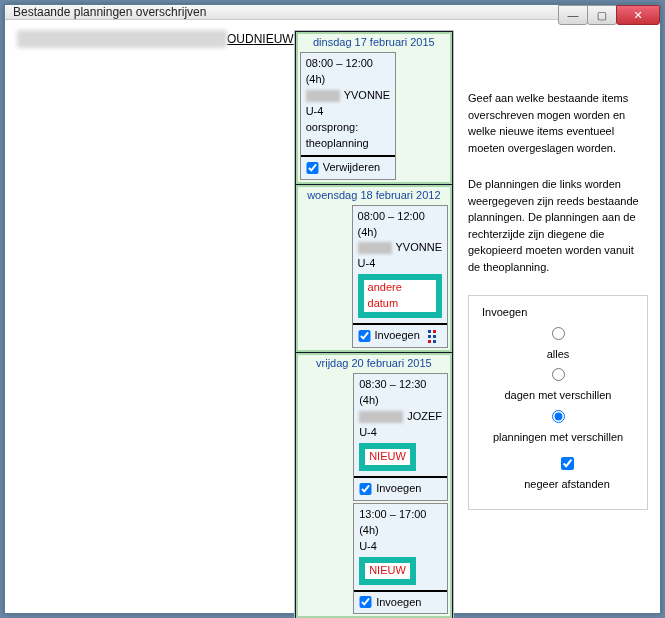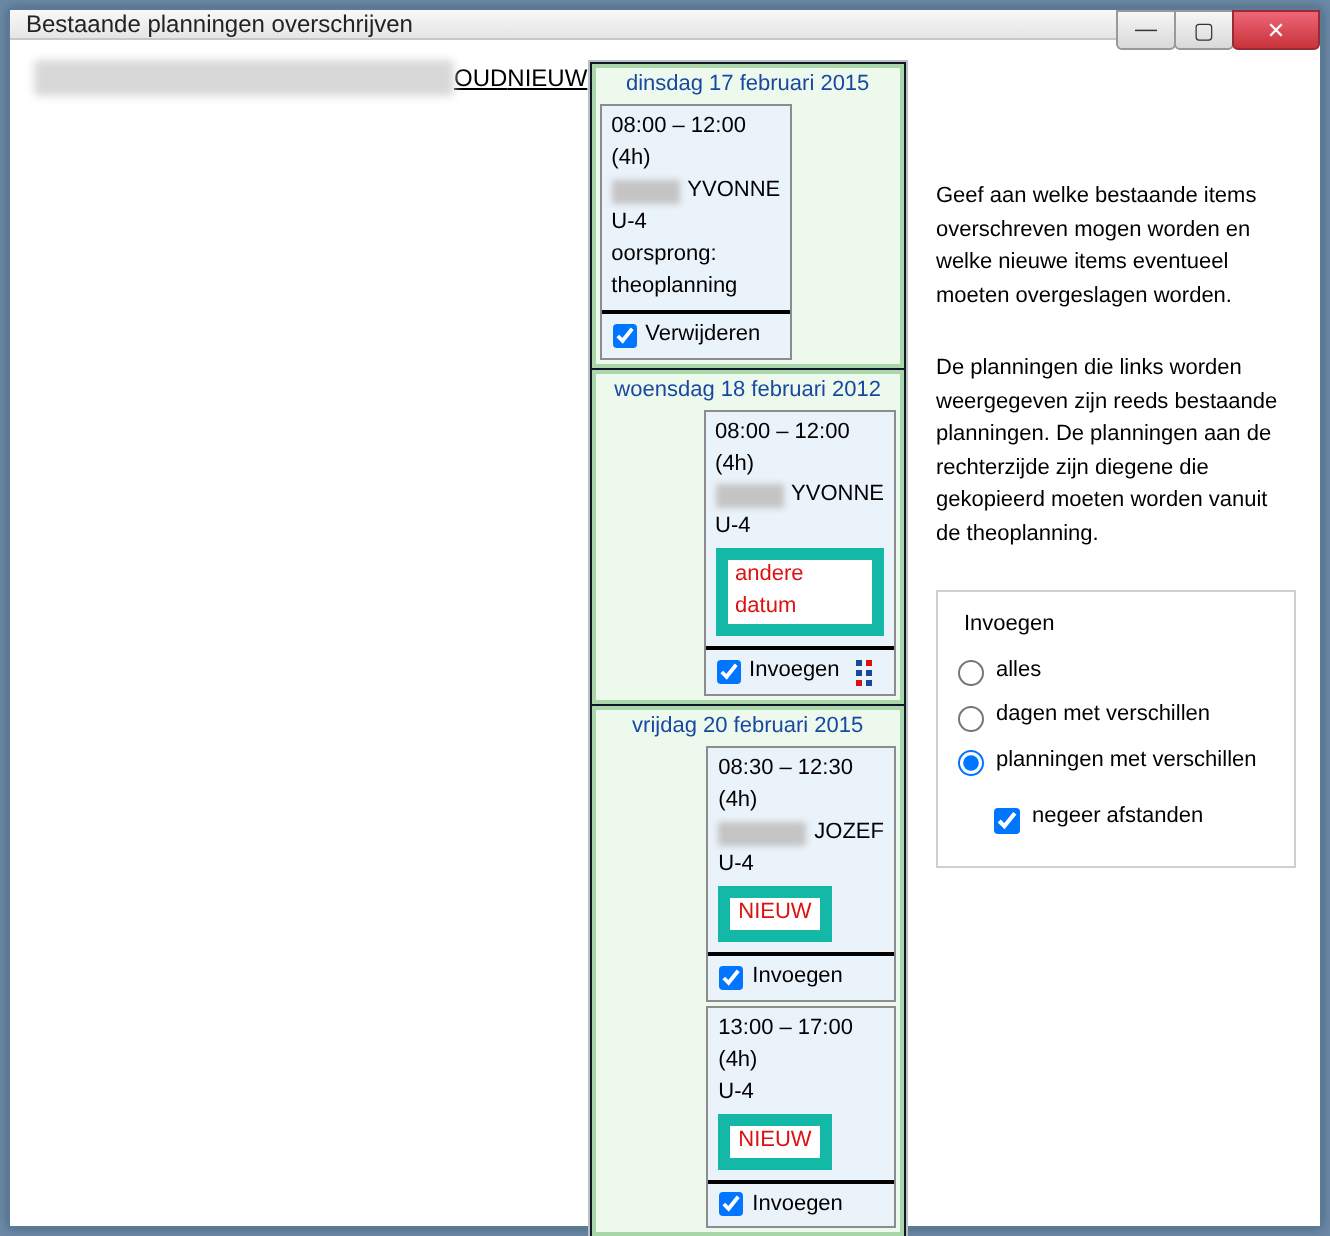--- a/index.html
+++ b/index.html
@@ -172,24 +172,25 @@
   }
   .fieldset-legend {
     margin-top: -15px;
     background: #fff;
     display: inline-block;
     padding: 0 3px;
     font-size: 11px;
   }
   .radio-row, .chk-row2 {
     display: flex;
-    align-items: flex-end;
+    align-items: center;
     gap: 6px;
     margin: 6px 0;
     font-size: 11px;
+    flex-direction: column;
   }
   .chk-row2 { margin-left: 18px; margin-top: 12px; }
   .radio-row input, .chk-row2 input { margin: 0; }
 
   .footer {
     height: 36px;
     display: flex;
     align-items: center;
     justify-content: flex-end;
     gap: 8px;

